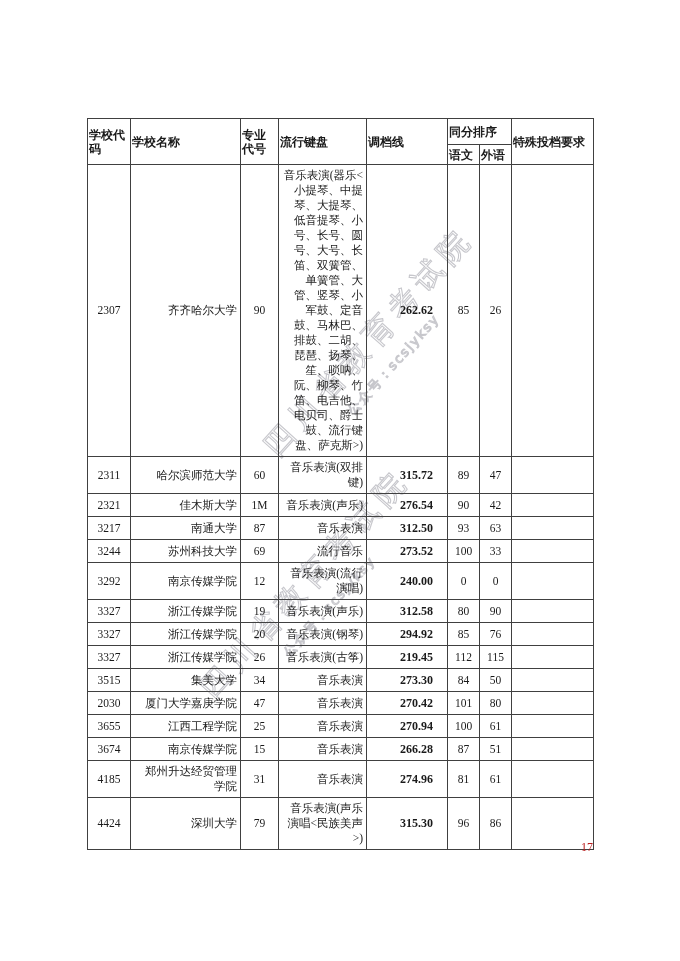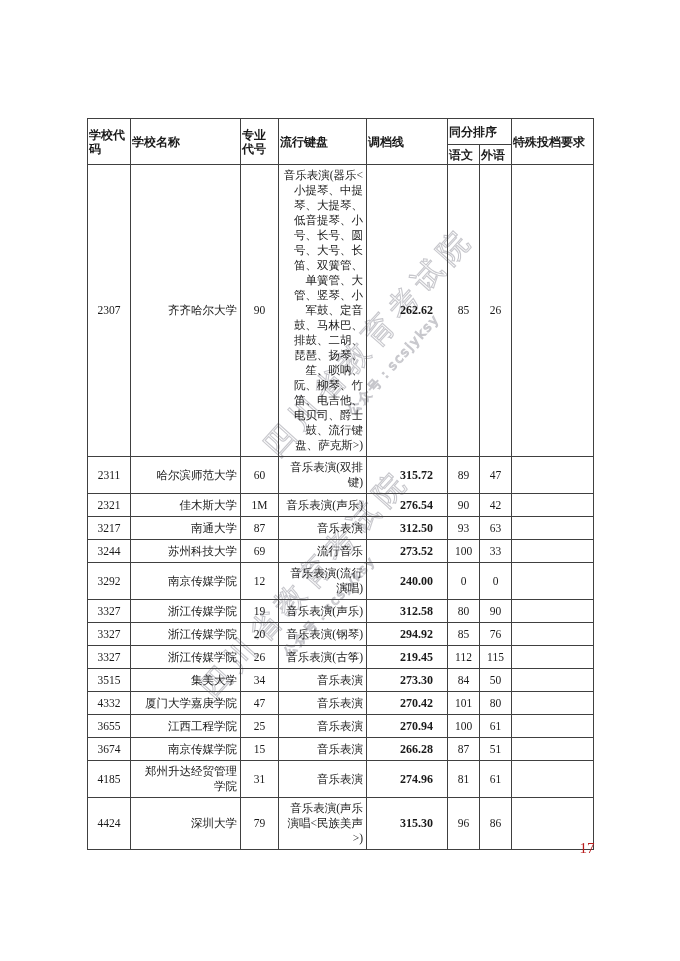--- a/index.html
+++ b/index.html
@@ -37,21 +37,21 @@
   }
   tr.hrow1{height:26px;} tr.hrow2{height:20px;}
   tbody tr{height:23px;}
   .c-center{text-align:center;}
   .c-left{text-align:right;padding-left:4px;}
   .bold{font-weight:bold;font-size:12px;padding-left:22px;}
 
   
   .page-number{
     position:absolute;left:575px;top:840px;width:24px;
-    font-size:15px;text-align:center;color:#b91c1c;
+    font-size:12px;text-align:center;color:#b91c1c;
   }
 </style>
 </head>
 <body>
 
 <div class="page">
 
   <div class="watermark wm-a">
     <div class="wm-text">四川省教育考试院</div>
     <div class="wm-sub">公众号：scsjyksy</div>
@@ -192,21 +192,21 @@
     <td class="c-left">集美大学</td>
     <td class="c-center">34</td>
     <td class="c-left">音乐表演</td>
     <td class="c-center bold">273.30</td>
     <td class="c-center">84</td>
     <td class="c-center">50</td>
     <td></td>
   </tr>
 
   <tr>
-    <td class="c-center">4332</td>
+    <td class="c-center">2030</td>
     <td class="c-left">厦门大学嘉庚学院</td>
     <td class="c-center">47</td>
     <td class="c-left">音乐表演</td>
     <td class="c-center bold">270.42</td>
     <td class="c-center">101</td>
     <td class="c-center">80</td>
     <td></td>
   </tr>
 
   <tr>

